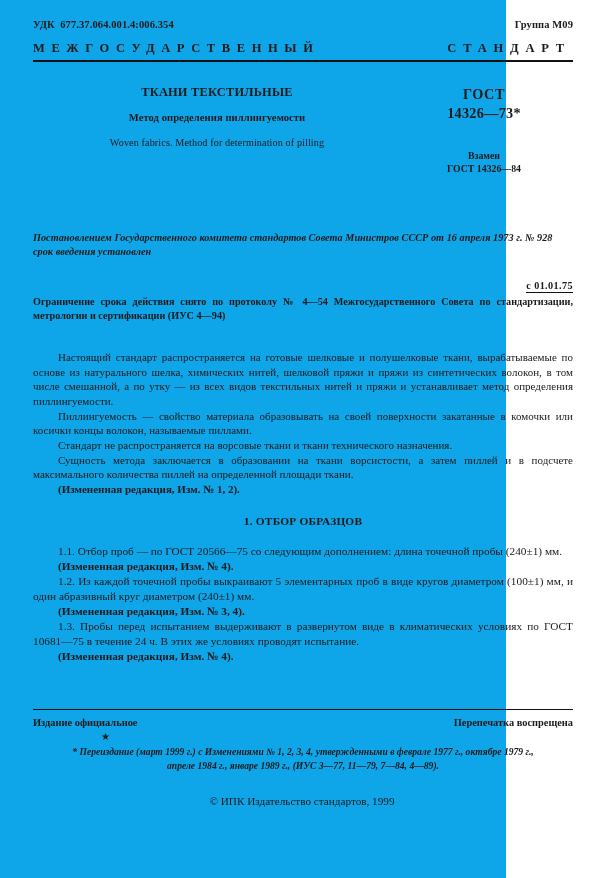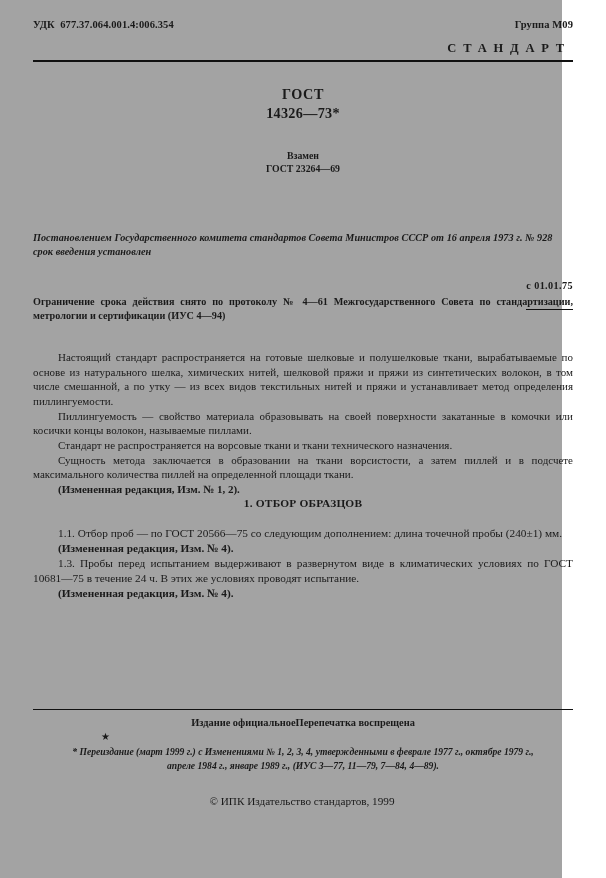--- a/index.html
+++ b/index.html
@@ -12,23 +12,23 @@
     width: 606px;
     height: 878px;
     font-family: "Liberation Serif", "DejaVu Serif", serif;
     color: #1a1a1a;
     position: relative;
     overflow: hidden;
   }
   .page {
     position: absolute;
     left: 0; top: 0;
-    width: 562px;
+    width: 506px;
     height: 878px;
-    background: #a3a3a3;
+    background: #0ea5e9;
   }
   .content {
     position: absolute;
     left: 33px;
     top: 0;
     width: 540px;
     height: 878px;
   }
 
   
@@ -132,21 +132,21 @@
     font-style: italic;
   }
   .date-line {
     margin-top: 20px;
     text-align: right;
     font-weight: bold;
     font-size: 10.2px;
   }
   .date-line span {
     border-bottom: 1.2px solid #111;
-    padding-bottom: 18px;
+    padding-bottom: 1px;
     letter-spacing: 0.4px;
   }
   .limit {
     margin-top: 4px;
     font-weight: bold;
     font-size: 10.2px;
     line-height: 1.42;
     text-align: justify;
   }
 
@@ -162,20 +162,21 @@
     text-indent: 25px;
   }
   .bold-note {
     font-weight: bold;
     text-indent: 25px;
     margin: 0;
   }
 
   
   .section-heading {
+    margin-top: 18px;
     text-align: center;
     font-weight: bold;
     font-size: 11.4px;
     letter-spacing: 0.2px;
   }
   .clause-block {
     margin-top: 17px;
     font-size: 11.3px;
     line-height: 1.335;
     text-align: justify;
@@ -194,21 +195,21 @@
     left: 0;
     top: 709px;
     width: 540px;
   }
   .rule-bottom {
     border-top: 1.4px solid #111;
     width: 100%;
   }
   .footer-row {
     display: flex;
-    justify-content: center;
+    justify-content: space-between;
     margin-top: 7px;
     font-weight: bold;
     font-size: 10.4px;
   }
   .star-line {
     margin-top: 3px;
     padding-left: 68px;
     font-size: 10px;
   }
   .reissue {
@@ -232,59 +233,69 @@
 
 <div class="page">
   <div class="content">
 
     <div class="udk-row">
       <div class="udk-label">УДК  677.37.064.001.4:006.354</div>
       <div class="group-label">Группа М09</div>
     </div>
 
     <div class="mgs-row">
+      <div class="mgs-left">МЕЖГОСУДАРСТВЕННЫЙ</div>
       <div class="mgs-right">СТАНДАРТ</div>
     </div>
     <div class="rule-top"></div>
 
     <div class="title-block">
+      <div class="title-left">
+        <div class="doc-title">ТКАНИ ТЕКСТИЛЬНЫЕ</div>
+        <div class="doc-subtitle">Метод определения пиллингуемости</div>
+        <div class="doc-subtitle-en">Woven fabrics. Method for determination of pilling</div>
+      </div>
       <div class="title-right">
         <div class="gost-word">ГОСТ</div>
         <div class="gost-num">14326—73*</div>
         <div class="vzamen">Взамен</div>
-        <div class="vzamen-num">ГОСТ  23264—69</div>
+        <div class="vzamen-num">ГОСТ  14326—84</div>
       </div>
     </div>
 
     <div class="decree">
       <div>Постановлением Государственного комитета стандартов Совета Министров СССР  от 16 апреля 1973 г. № 928</div>
       <div>срок введения установлен</div>
     </div>
 
     <div class="date-line">
       <span>с  01.01.75</span>
     </div>
 
-    <div class="limit">Ограничение срока действия снято по протоколу № 4—61 Межгосударственного Совета по стандартизации, метрологии и сертификации (ИУС 4—94)</div>
+    <div class="limit">Ограничение срока действия снято по протоколу № 4—54 Межгосударственного Совета по стандартизации, метрологии и сертификации (ИУС 4—94)</div>
 
     <div class="body-text">
       <p>Настоящий стандарт распространяется на готовые шелковые и полушелковые ткани, вырабатываемые по основе из натурального шелка, химических нитей, шелковой пряжи и пряжи из синтетических волокон, в том числе смешанной, а по утку — из всех видов текстильных нитей и пряжи и устанавливает метод определения пиллингуемости.</p>
       <p>Пиллингуемость — свойство  материала образовывать на своей поверхности закатанные в комочки или косички концы волокон, называемые пиллами.</p>
       <p>Стандарт не распространяется на ворсовые ткани и ткани технического назначения.</p>
       <p>Сущность метода заключается в образовании на ткани ворсистости, а затем пиллей и в подсчете максимального количества пиллей на определенной площади ткани.</p>
       <p class="bold-note">(Измененная редакция, Изм. № 1, 2).</p>
     </div>
 
     <div class="section-heading">1. ОТБОР ОБРАЗЦОВ</div>
 
     <div class="clause-block">
       <p>1.1. Отбор проб — по ГОСТ 20566—75 со следующим  дополнением: длина точечной пробы (240±1) мм.</p>
       <p class="rev">(Измененная редакция, Изм. № 4).</p>
     </div>
 
+    <div class="clause-block" style="margin-top:0">
+      <p>1.2. Из каждой точечной пробы выкраивают 5 элементарных проб в виде кругов диаметром (100±1) мм, и один абразивный круг диаметром (240±1) мм.</p>
+      <p class="rev">(Измененная редакция, Изм. № 3, 4).</p>
+    </div>
 
     <div class="clause-block" style="margin-top:0">
       <p>1.3. Пробы перед испытанием выдерживают в развернутом виде в климатических условиях по ГОСТ 10681—75 в течение 24 ч. В этих же условиях проводят испытание.</p>
       <p class="rev">(Измененная редакция, Изм. № 4).</p>
     </div>
 
     <div class="footer">
       <div class="rule-bottom"></div>
       <div class="footer-row">
         <div>Издание официальное</div>

